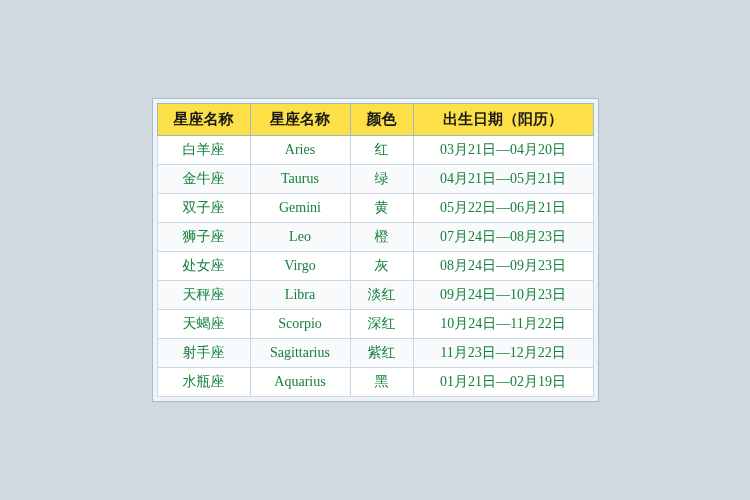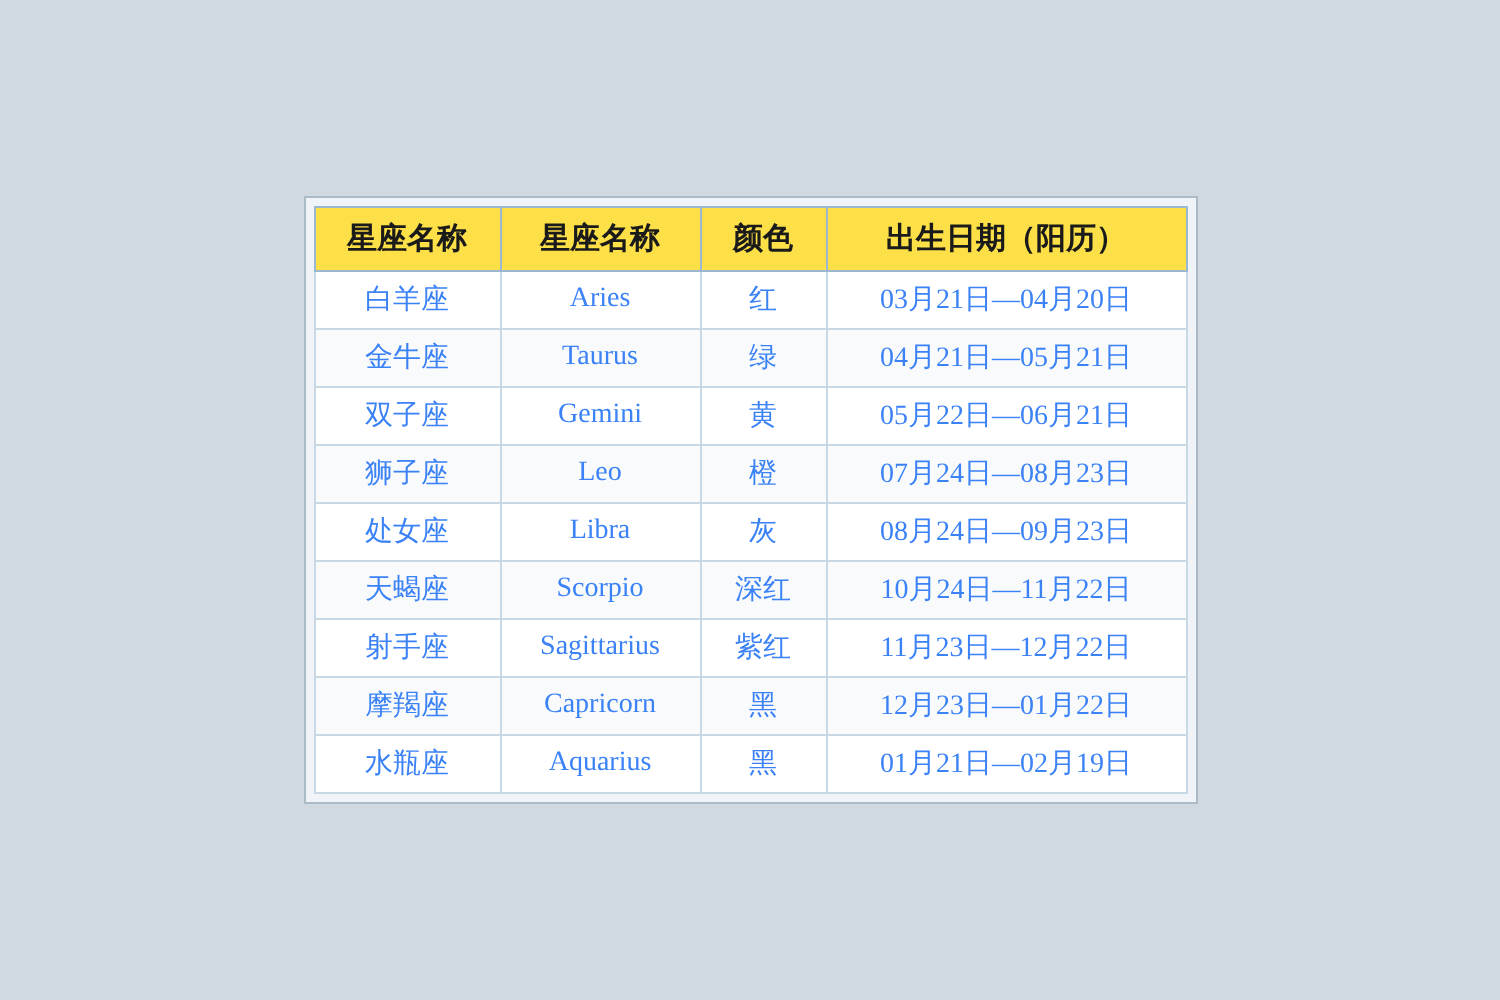--- a/index.html
+++ b/index.html
@@ -35,21 +35,21 @@
       font-weight: bold;
       font-size: 15px;
       padding: 6px 16px;
       border: 1px solid #9ab8d0;
       text-align: center;
       white-space: nowrap;
     }
 
     td {
       font-size: 14px;
-      color: #3b82f6;
+      color: #15803d;
       padding: 5px 16px;
       border: 1px solid #c8d8e4;
       text-align: center;
       white-space: nowrap;
     }
 
     tr:nth-child(even) td {
       background-color: #f8fafb;
     }
 
@@ -104,43 +104,43 @@
           <td>05月22日—06月21日</td>
         </tr>
         <tr>
           <td>狮子座</td>
           <td>Leo</td>
           <td>橙</td>
           <td>07月24日—08月23日</td>
         </tr>
         <tr>
           <td>处女座</td>
-          <td>Libra</td>
+          <td>Virgo</td>
           <td>灰</td>
           <td>08月24日—09月23日</td>
+        </tr>
+        <tr>
+          <td>天秤座</td>
+          <td>Libra</td>
+          <td>淡红</td>
+          <td>09月24日—10月23日</td>
         </tr>
         <tr>
           <td>天蝎座</td>
           <td>Scorpio</td>
           <td>深红</td>
           <td>10月24日—11月22日</td>
         </tr>
         <tr>
           <td>射手座</td>
           <td>Sagittarius</td>
           <td>紫红</td>
           <td>11月23日—12月22日</td>
         </tr>
         <tr>
-          <td>摩羯座</td>
-          <td>Capricorn</td>
-          <td>黑</td>
-          <td>12月23日—01月22日</td>
-        </tr>
-        <tr>
           <td>水瓶座</td>
           <td>Aquarius</td>
           <td>黑</td>
           <td>01月21日—02月19日</td>
         </tr>
       </tbody>
   </table>
 </div>
 
 </body></html>

